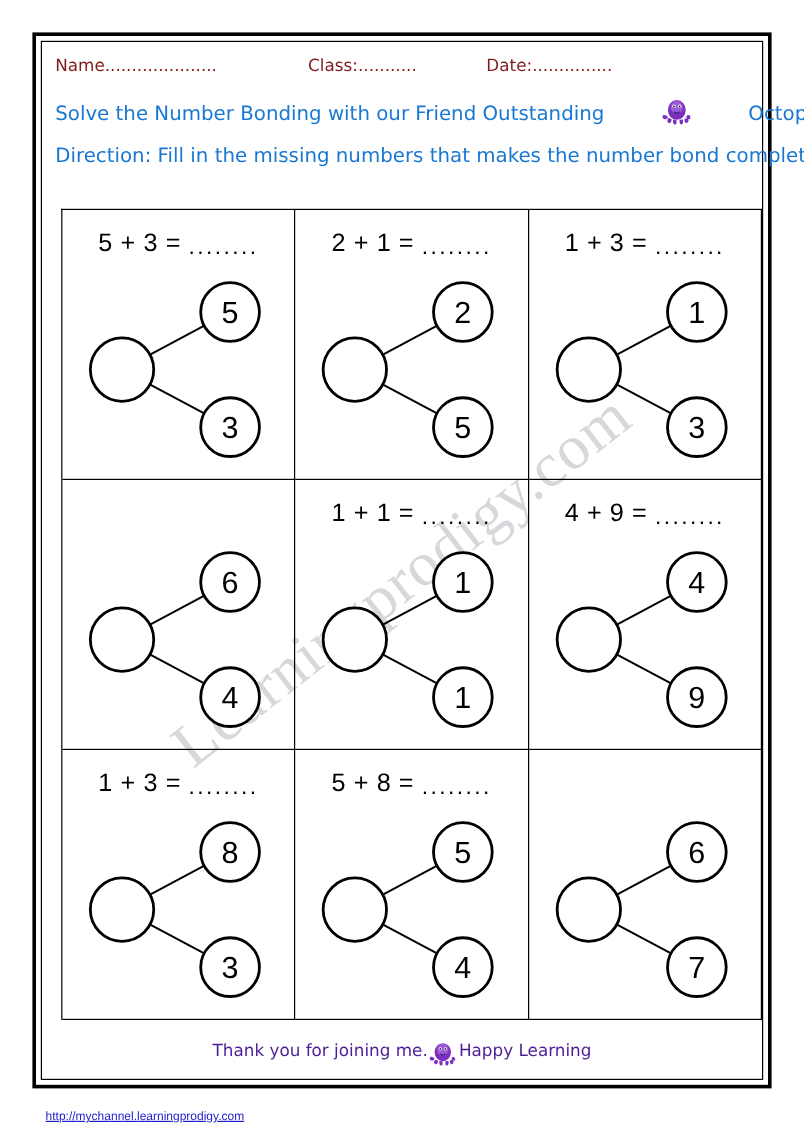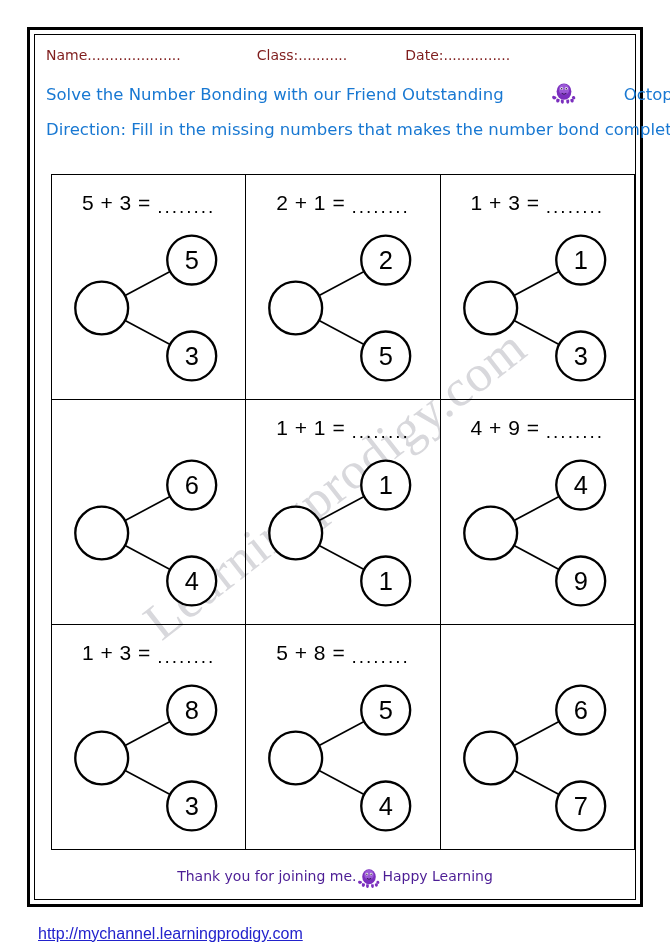--- a/index.html
+++ b/index.html
@@ -162,21 +162,21 @@
     z-index: 3;
     white-space: nowrap;
   }
 
   
   #source-url {
     position: absolute;
     left: 38px;
     top: 925px;
     font-family: "Liberation Sans", sans-serif;
-    font-size: 16px;
+    font-size: 10px;
     color: #2222cc;
     text-decoration: underline;
   }
 </style>
 </head>
 <body>
 
 <div id="worksheet-page">
 
   <div id="worksheet-inner-rule"></div>

